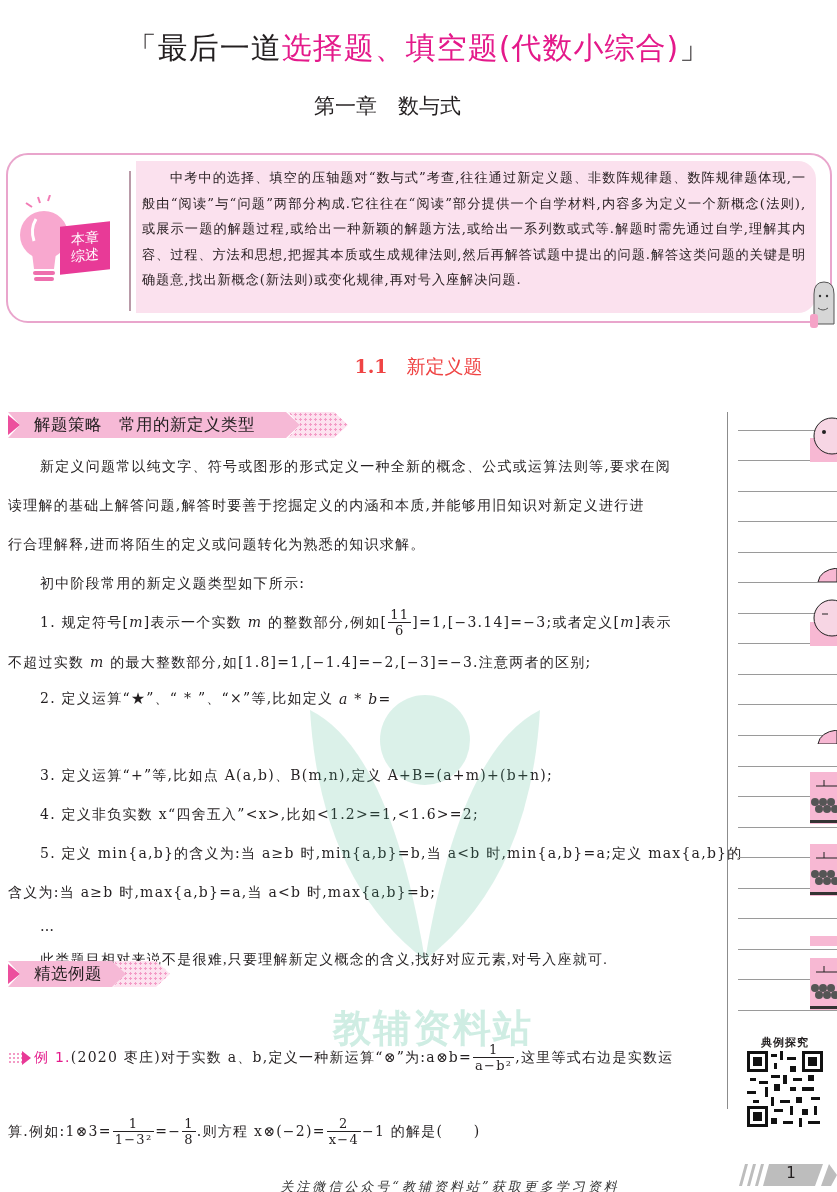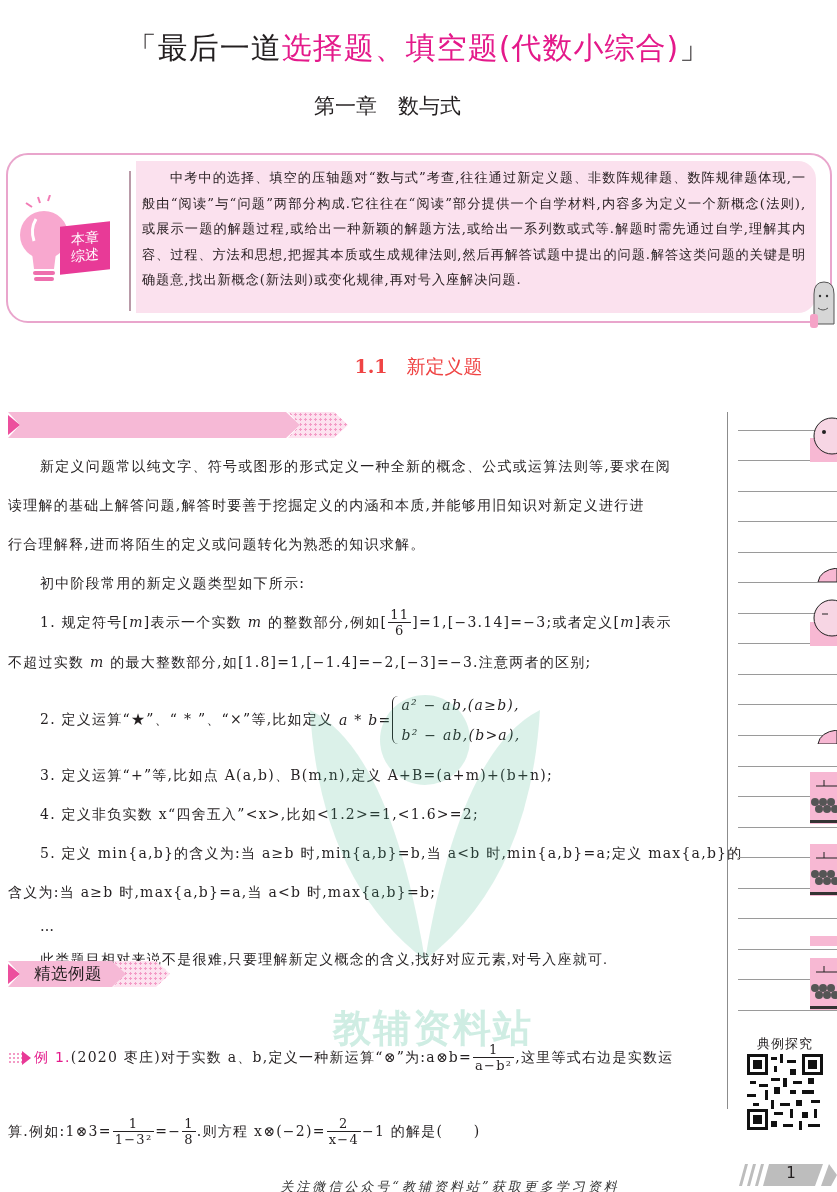--- a/index.html
+++ b/index.html
@@ -92,22 +92,22 @@
   .brace-block:before {
     content: ""; position: absolute; left: 0; top: 6px; bottom: 6px; width: 6px;
     border-left: 1.5px solid #231f20; border-radius: 6px 0 0 6px;
   }
 
   
   .margin-rule { left: 727px; top: 412px; width: 1px; height: 697px; background: #8c8c8c; }
   .note-line { left: 738px; width: 99px; height: 1px; background: #9a9a9a; }
   .qr-block { left: 745px; top: 1035px; width: 80px; }
   .qr-label {
-    font-family: "DejaVu Sans", "Liberation Sans", sans-serif; font-weight: normal;
-    font-size: 13px; text-align: center; letter-spacing: 1px; margin-bottom: 1px;
+    font-family: "DejaVu Sans", "Liberation Sans", sans-serif; font-weight: bold;
+    font-size: 11px; text-align: center; letter-spacing: 1px; margin-bottom: 1px;
   }
   .qr { width: 76px; height: 76px; margin-left: 2px; }
 
   
   .wm-logo { left: 300px; top: 630px; width: 250px; height: 330px; opacity: 0.18; }
   .wm-text {
     left: 318px; top: 1002px; width: 230px; text-align: center;
     font-family: "DejaVu Sans", "Liberation Sans", sans-serif; font-weight: bold;
     font-size: 38px; line-height: 52px; color: #bfe7da; opacity: 0.75; letter-spacing: 2px;
   }
@@ -156,34 +156,35 @@
   <path d="M10 28 Q15 32 20 28" stroke="#555" fill="none"></path>
   <rect x="2" y="34" width="8" height="14" rx="3" fill="#f5a3c7"></rect>
 </svg>
 
 <div class="abs section-title"><span class="num">1.1</span>　<span>新定义题</span></div>
 
 <div class="abs banner" style="left:8px;top:412px;width:340px;">
   <div class="dots" style="left:280px;width:60px;"></div>
   <div class="body" style="width:292px;"></div>
   <div class="lead"></div>
+  <div class="label">解题策略　常用的新定义类型</div>
 </div>
 
 <div class="abs p" style="left:40px;top:458px;">新定义问题常以纯文字、符号或图形的形式定义一种全新的概念、公式或运算法则等,要求在阅</div>
 <div class="abs p" style="left:8px;top:497px;">读理解的基础上解答问题,解答时要善于挖掘定义的内涵和本质,并能够用旧知识对新定义进行进</div>
 <div class="abs p" style="left:8px;top:536px;">行合理解释,进而将陌生的定义或问题转化为熟悉的知识求解。</div>
 <div class="abs p" style="left:40px;top:575px;">初中阶段常用的新定义题类型如下所示:</div>
 
 <div class="abs p" style="left:40px;top:607px;">
   <span>1. 规定符号[</span><i>m</i><span>]表示一个实数 </span><i>m</i><span> 的整数部分,例如[</span><span class="frac"><span class="n">11</span><span class="d">6</span></span><span>]=1,[−3.14]=−3;或者定义[</span><i>m</i><span>]表示</span>
 </div>
 <div class="abs p" style="left:8px;top:654px;"><span>不超过实数 </span><i>m</i><span> 的最大整数部分,如[1.8]=1,[−1.4]=−2,[−3]=−3.注意两者的区别;</span></div>
 
 <div class="abs p" style="left:40px;top:690px;">
-  <span style="vertical-align:middle">2. 定义运算“★”、“ * ”、“×”等,比如定义 </span><i style="vertical-align:middle">a * b=</i><span class="brace-block"><i style="display:block">a² − ab,(a≥b),</i><i style="display:block">b² − ab,(b&gt;a),</i></span>
+  <span style="vertical-align:middle">2. 定义运算“★”、“ * ”、“×”等,比如定义 </span><i style="vertical-align:middle">a * b=</i>
 </div>
 
 <div class="abs p" style="left:40px;top:767px;">3. 定义运算“+”等,比如点 A(a,b)、B(m,n),定义 A+B=(a+m)+(b+n);</div>
 <div class="abs p" style="left:40px;top:806px;">4. 定义非负实数 x“四舍五入”&lt;x&gt;,比如&lt;1.2&gt;=1,&lt;1.6&gt;=2;</div>
 <div class="abs p" style="left:40px;top:845px;">5. 定义 min{a,b}的含义为:当 a≥b 时,min{a,b}=b,当 a&lt;b 时,min{a,b}=a;定义 max{a,b}的</div>
 <div class="abs p" style="left:8px;top:884px;">含义为:当 a≥b 时,max{a,b}=a,当 a&lt;b 时,max{a,b}=b;</div>
 <div class="abs p" style="left:40px;top:918px;">…</div>
 <div class="abs p" style="left:40px;top:951px;font-family:Liberation Serif, serif;">此类题目相对来说不是很难,只要理解新定义概念的含义,找好对应元素,对号入座就可.</div>
 
 <svg class="abs wm-logo" viewBox="0 0 250 330">

